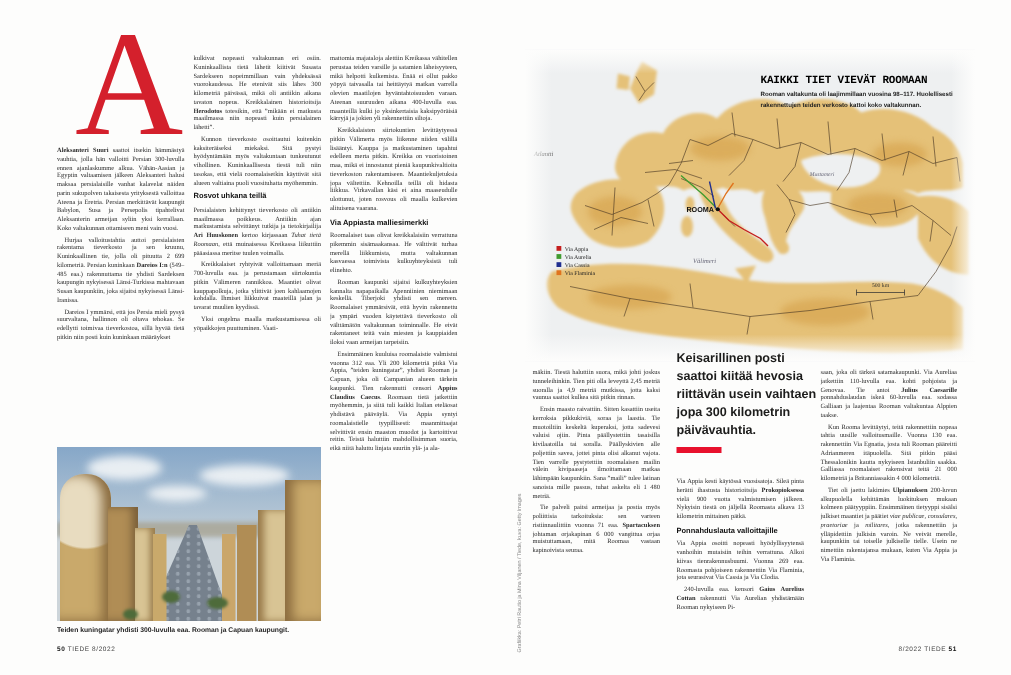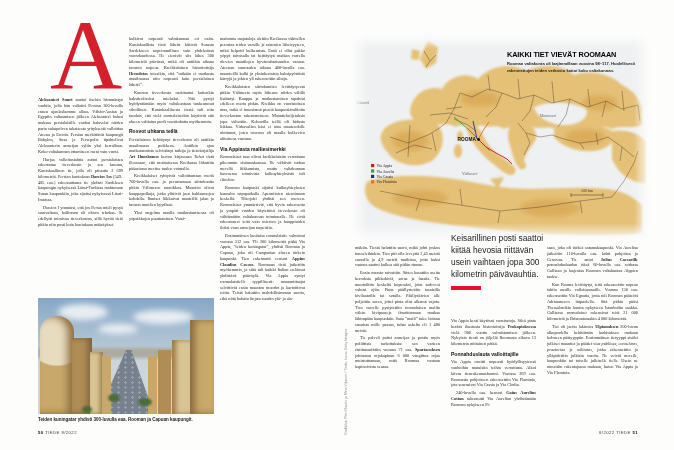--- a/index.html
+++ b/index.html
@@ -29,26 +29,26 @@
   .footer{position:absolute;top:430px;font-family:"Liberation Sans",sans-serif;
           font-size:4.3px;letter-spacing:.4px;color:#444;}
   .footer b{color:#111;}
   #footer-left{left:38px;}
   #footer-right{left:547px;width:91px;text-align:right;}
   #gutter-credit{position:absolute;left:344px;top:250px;height:185px;
                  writing-mode:vertical-rl;transform:rotate(180deg);
                  font-family:"Liberation Sans",sans-serif;font-size:3.6px;color:#8a8a8a;}
   #map-box{position:absolute;left:350px;top:33px;width:300px;height:208px;}
   #map-header{position:absolute;left:507px;top:50px;width:136px;}
-  #map-title{font-family:Liberation Sans, sans-serif;font-weight:bold;font-size:7.3px;
+  #map-title{font-family:Liberation Mono, monospace;font-weight:bold;font-size:7.3px;
              letter-spacing:-0.1px;color:#000;margin:0 0 2px 0;}
   #map-sub{font-family:"Liberation Sans",sans-serif;font-weight:bold;font-size:4.1px;
            line-height:1.6;color:#222;}
   #pullquote{position:absolute;left:451px;top:233px;width:94px;
-             font-family:"Liberation Sans",sans-serif;font-weight:normal;
+             font-family:"Liberation Sans",sans-serif;font-weight:bold;
              font-size:8.4px;line-height:1.42;color:#1c1c1b;}
   #pullrule{width:30px;height:4.5px;background:#e8112d;margin-top:5px;}
 </style>
 </head>
 <body>
 
 <div id="spread">
 
   <div id="dropcap">A</div>
 

